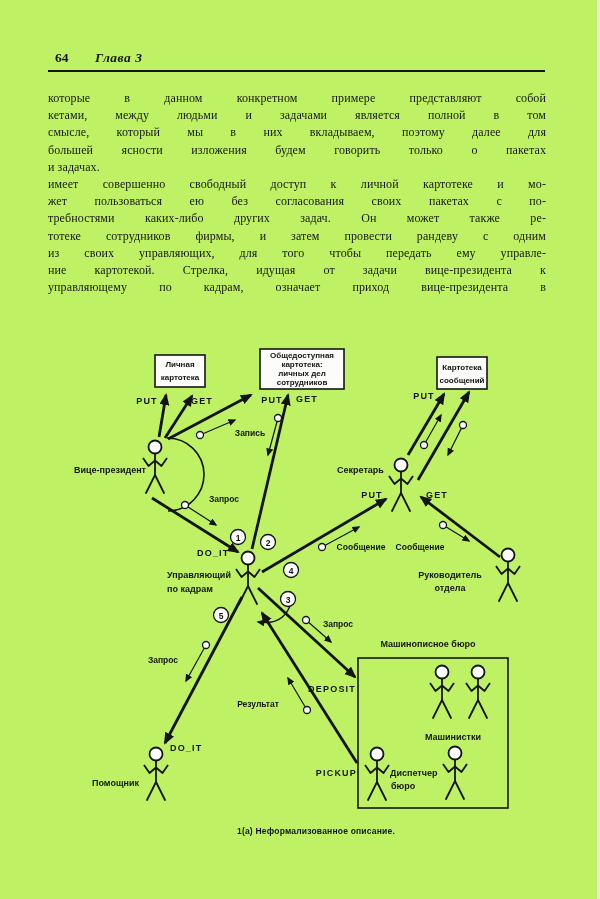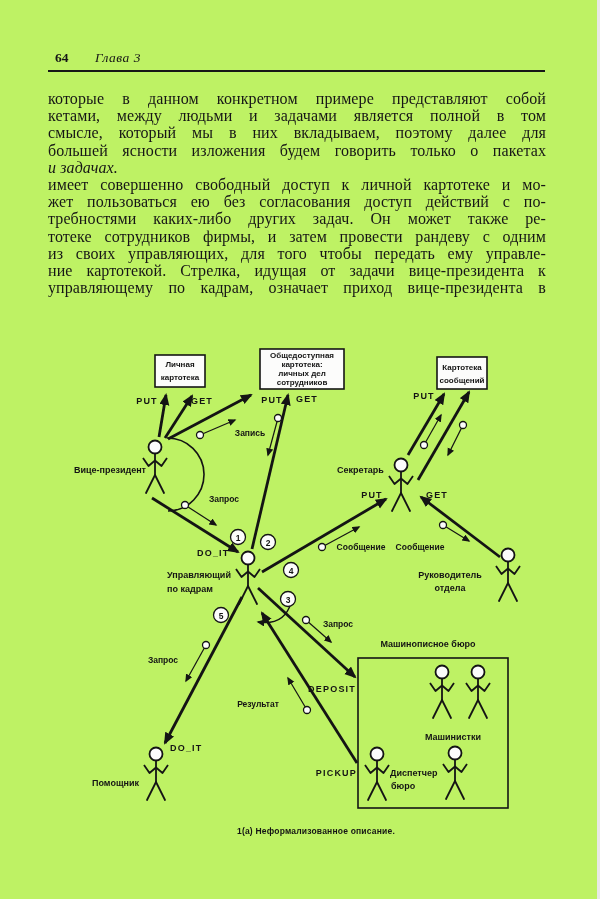--- a/index.html
+++ b/index.html
@@ -1,26 +1,26 @@
 <!DOCTYPE html>
 <html><head>
 <meta charset="utf-8">
 <style>
   html,body{margin:0;padding:0;background:#e8e8e8;}
   .page{position:relative;width:597px;height:899px;background:#bef264;overflow:hidden;
         font-family:"Liberation Serif",serif;color:#161616;}
   
   .hdr{position:absolute;left:48px;top:50px;width:497px;height:22px;}
   .pageno{position:absolute;left:7px;top:0;font-size:13.5px;font-weight:bold;}
-  .chapter{position:absolute;left:47px;top:0;font-size:13.5px;font-weight:normal;font-style:italic;letter-spacing:.5px;}
+  .chapter{position:absolute;left:47px;top:0;font-size:13.5px;font-weight:bold;font-style:italic;letter-spacing:.5px;}
   .rule{position:absolute;left:0;top:20px;width:497px;height:1.6px;background:#171717;}
   
-  .textblock{position:absolute;left:48px;top:90px;width:498px;font-size:16px;line-height:17.2px;}
+  .textblock{position:absolute;left:48px;top:90px;width:498px;font-size:12px;line-height:17.2px;}
   .tline{text-align:justify;text-align-last:justify;white-space:normal;letter-spacing:.1px;}
-  .tline.end{text-align-last:left;font-style:italic;}
+  .tline.end{text-align-last:left;}
   .tline.indent{text-indent:24px;}
   
   .fig{position:absolute;left:0;top:345px;width:600px;height:500px;}
   svg text{font-family:"Liberation Sans",sans-serif;fill:#141414;}
   .lbl{font-size:9px;font-weight:bold;}
   .lblS{font-size:8.5px;font-weight:bold;}
   .op{font-size:9px;font-weight:bold;letter-spacing:1.2px;}
   .boxT{font-size:8px;font-weight:bold;}
   .num{font-size:8.5px;font-weight:bold;}
   .cap{font-size:8.5px;font-weight:bold;letter-spacing:.2px;}
@@ -36,21 +36,21 @@
     <div class="rule"></div>
   </div>
 
   <div class="textblock">
     <div class="tline">которые в данном конкретном примере представляют собой</div>
     <div class="tline">кетами, между людьми и задачами является полной в том</div>
     <div class="tline">смысле, который мы в них вкладываем, поэтому далее для</div>
     <div class="tline">большей ясности изложения будем говорить только о пакетах</div>
     <div class="tline end">и задачах.</div>
     <div class="tline">имеет совершенно свободный доступ к личной картотеке и мо-</div>
-    <div class="tline">жет пользоваться ею без согласования доступ действий с по-</div>
+    <div class="tline">жет пользоваться ею без согласования своих пакетах с по-</div>
     <div class="tline">требностями каких-либо других задач. Он может также ре-</div>
     <div class="tline">тотеке сотрудников фирмы, и затем провести рандеву с одним</div>
     <div class="tline">из своих управляющих, для того чтобы передать ему управле-</div>
     <div class="tline">ние картотекой. Стрелка, идущая от задачи вице-президента к</div>
     <div class="tline">управляющему по кадрам, означает приход вице-президента в</div>
   </div>
 
   <div class="fig">
   <svg width="600" height="500" viewBox="0 0 600 500">
     <defs>

